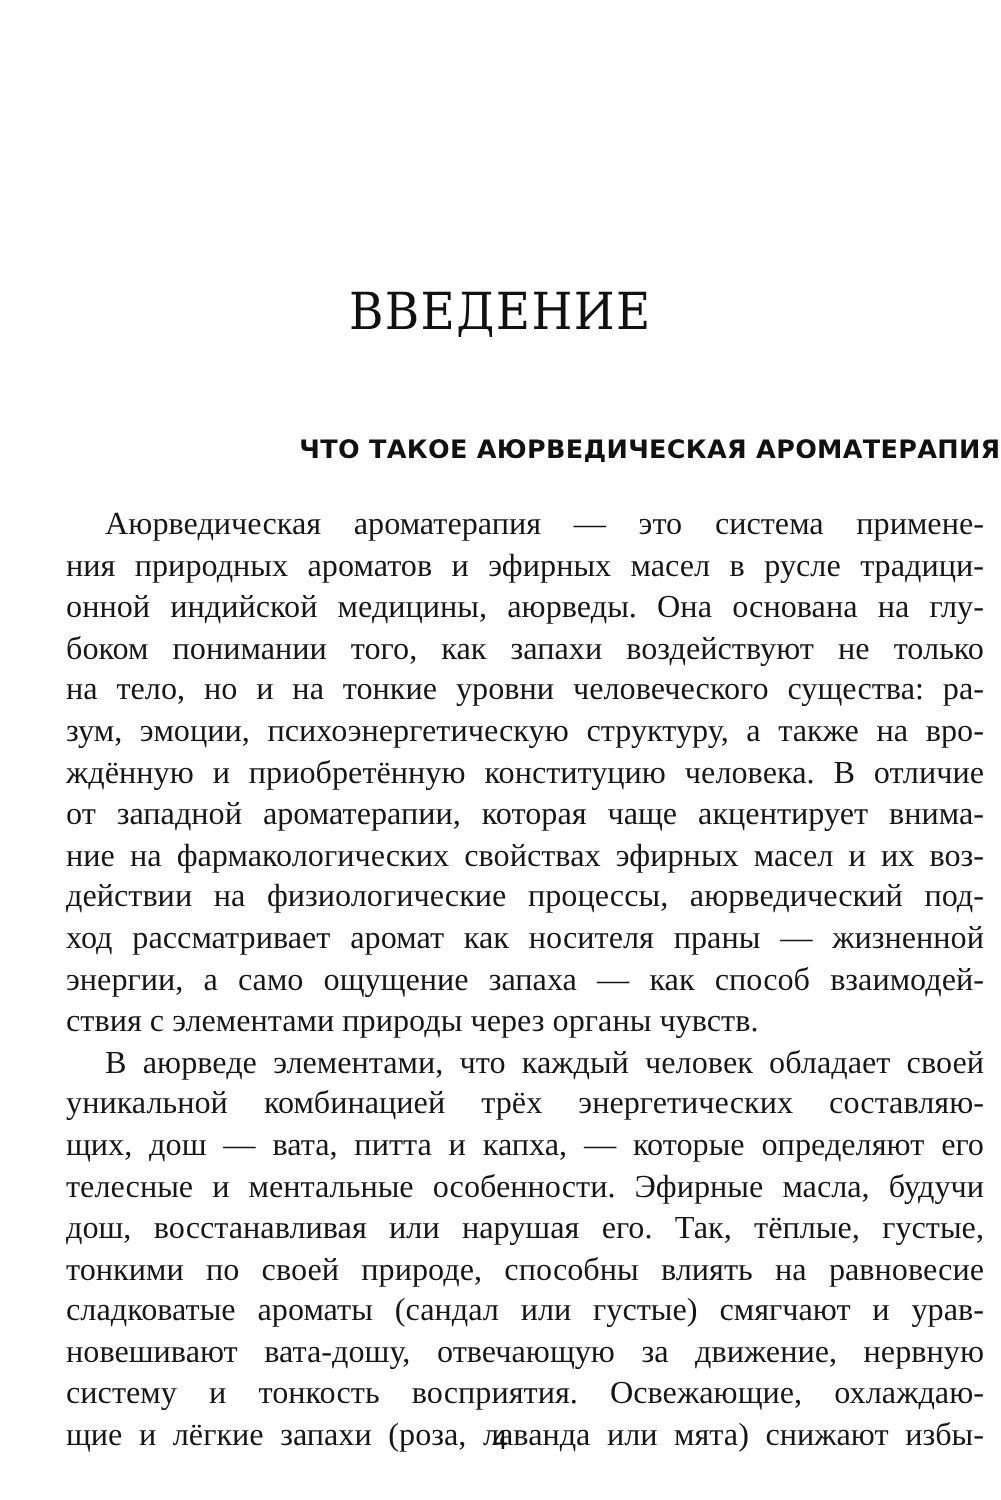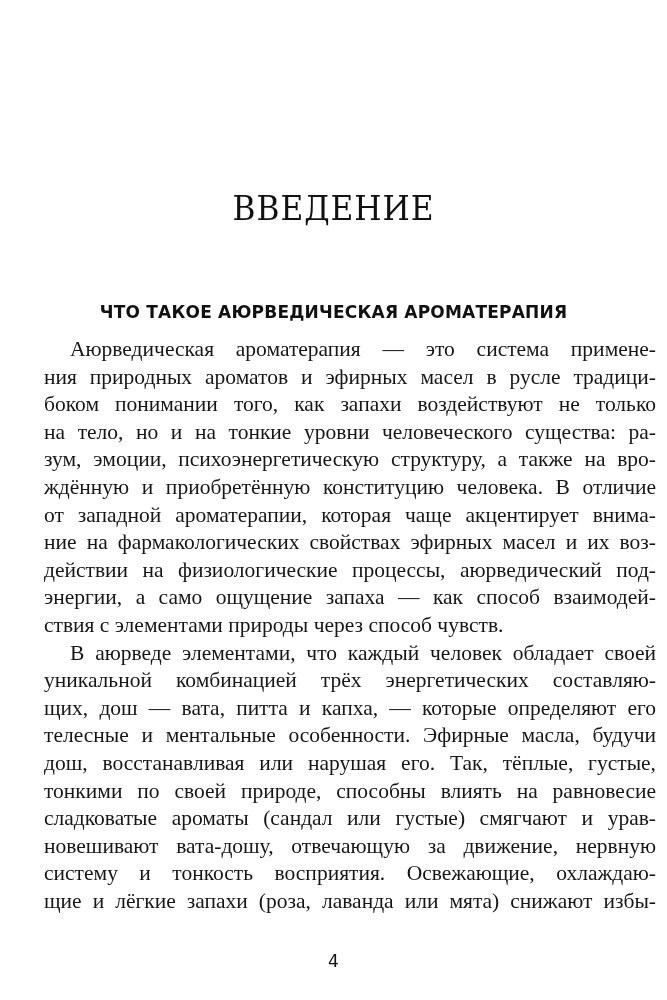--- a/index.html
+++ b/index.html
@@ -31,26 +31,26 @@
     letter-spacing: 1px;
     line-height: 44px;
     margin: 0;
     color: #111;
     transform: scaleX(0.92);
   }
   .section-title {
     position: absolute;
     left: 0; right: 0;
     top: 288px;
-    text-align: center;
+    text-align: right;
     font-family: "DejaVu Sans", sans-serif;
     font-size: 17px;
     font-weight: bold;
     line-height: 24px;
-    margin: 12px;
+    margin: 0;
     color: #111;
     letter-spacing: 0.2px;
   }
   .body-text {
     position: absolute;
     left: 44px;
     width: 612px;
     top: 336px;
     margin: 0;
     font-family: "Liberation Serif", serif;
@@ -88,29 +88,31 @@
 <div class="page">
 
   <h1 class="chapter-title">ВВЕДЕНИЕ</h1>
 
   <h2 class="section-title">ЧТО ТАКОЕ АЮРВЕДИЧЕСКАЯ АРОМАТЕРАПИЯ</h2>
 
   <div class="body-text">
     <div>
       <span class="line indent">Аюрведическая ароматерапия — это система примене-</span>
       <span class="line">ния природных ароматов и эфирных масел в русле традици-</span>
+      <span class="line">онной индийской медицины, аюрведы. Она основана на глу-</span>
       <span class="line">боком понимании того, как запахи воздействуют не только</span>
       <span class="line">на тело, но и на тонкие уровни человеческого существа: ра-</span>
       <span class="line">зум, эмоции, психоэнергетическую структуру, а также на вро-</span>
       <span class="line">ждённую и приобретённую конституцию человека. В отличие</span>
       <span class="line">от западной ароматерапии, которая чаще акцентирует внима-</span>
       <span class="line">ние на фармакологических свойствах эфирных масел и их воз-</span>
       <span class="line">действии на физиологические процессы, аюрведический под-</span>
+      <span class="line">ход рассматривает аромат как носителя праны — жизненной</span>
       <span class="line">энергии, а само ощущение запаха — как способ взаимодей-</span>
-      <span class="line last">ствия с элементами природы через способ чувств.</span>
+      <span class="line last">ствия с элементами природы через органы чувств.</span>
     </div>
     <div>
       <span class="line indent">В аюрведе элементами, что каждый человек обладает своей</span>
       <span class="line">уникальной комбинацией трёх энергетических составляю-</span>
       <span class="line">щих, дош — вата, питта и капха, — которые определяют его</span>
       <span class="line">телесные и ментальные особенности. Эфирные масла, будучи</span>
       <span class="line">дош, восстанавливая или нарушая его. Так, тёплые, густые,</span>
       <span class="line">тонкими по своей природе, способны влиять на равновесие</span>
       <span class="line">сладковатые ароматы (сандал или густые) смягчают и урав-</span>
       <span class="line">новешивают вата-дошу, отвечающую за движение, нервную</span>

